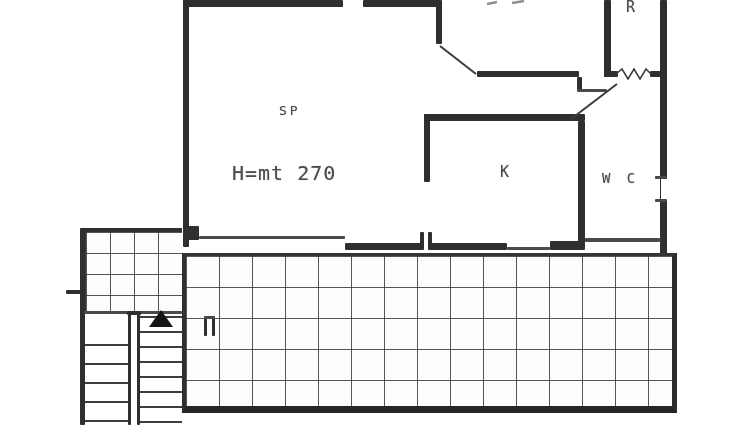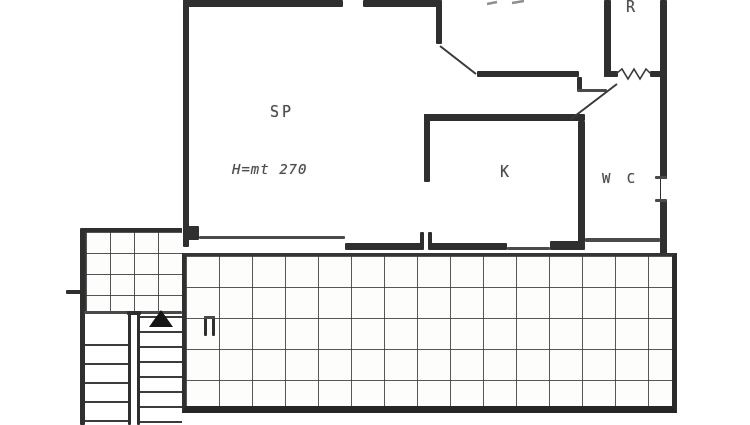--- a/index.html
+++ b/index.html
@@ -89,19 +89,19 @@
   <div class="w thin" style="left:204px;top:316px;width:11px;height:3px"></div>
 
   <svg class="overlay" width="750" height="425" viewBox="0 0 750 425">
     <line x1="440" y1="46" x2="476" y2="74" stroke="#3a3a3a" stroke-width="2"></line>
     <line x1="617" y1="84" x2="571" y2="119" stroke="#3a3a3a" stroke-width="2"></line>
     <polyline points="616,74 622,69 628,79 634,69 640,79 646,69 651,74" fill="none" stroke="#3a3a3a" stroke-width="1.5"></polyline>
     <polygon points="161,310 173,327 149,327" fill="#161616"></polygon>
     <path d="M487 4 l10 -2 M512 3 l12 -2" stroke="#8f8f8f" stroke-width="2.5" fill="none"></path>
   </svg>
 
-  <div class="label" style="left:270px;top:103px;font-size:15px;letter-spacing:3px;">SP</div>
-  <div class="label" style="left:232px;top:161px;font-size:14px;letter-spacing:1px;font-style:italic;">H=mt 270</div>
+  <div class="label" style="left:279px;top:103px;font-size:13px;letter-spacing:3px;">SP</div>
+  <div class="label" style="left:232px;top:161px;font-size:20px;letter-spacing:1px;">H=mt 270</div>
   <div class="label" style="left:500px;top:163px;font-size:15px;">K</div>
   <div class="label" style="left:602px;top:141px;font-size:14px;letter-spacing:4px;margin-top:29px;">W C</div>
   <div class="label" style="left:626px;top:-2px;font-size:15px;">R</div>
 
 </div>
 
 </body></html>

